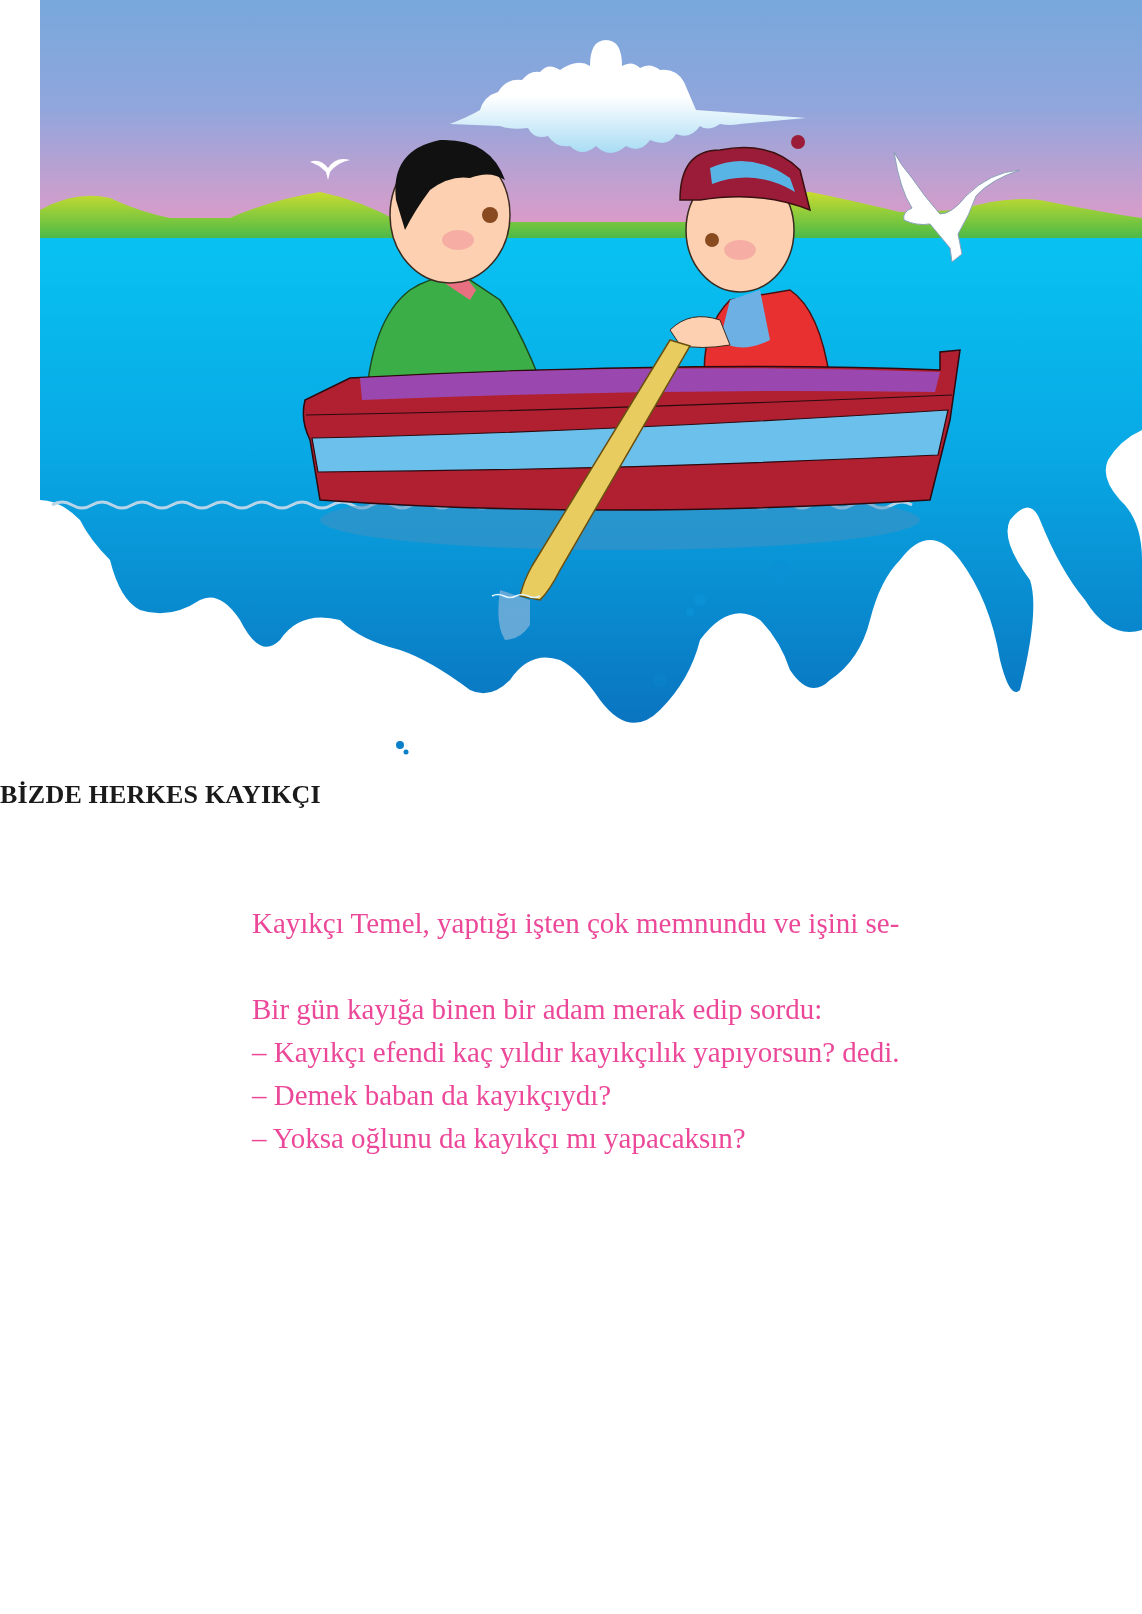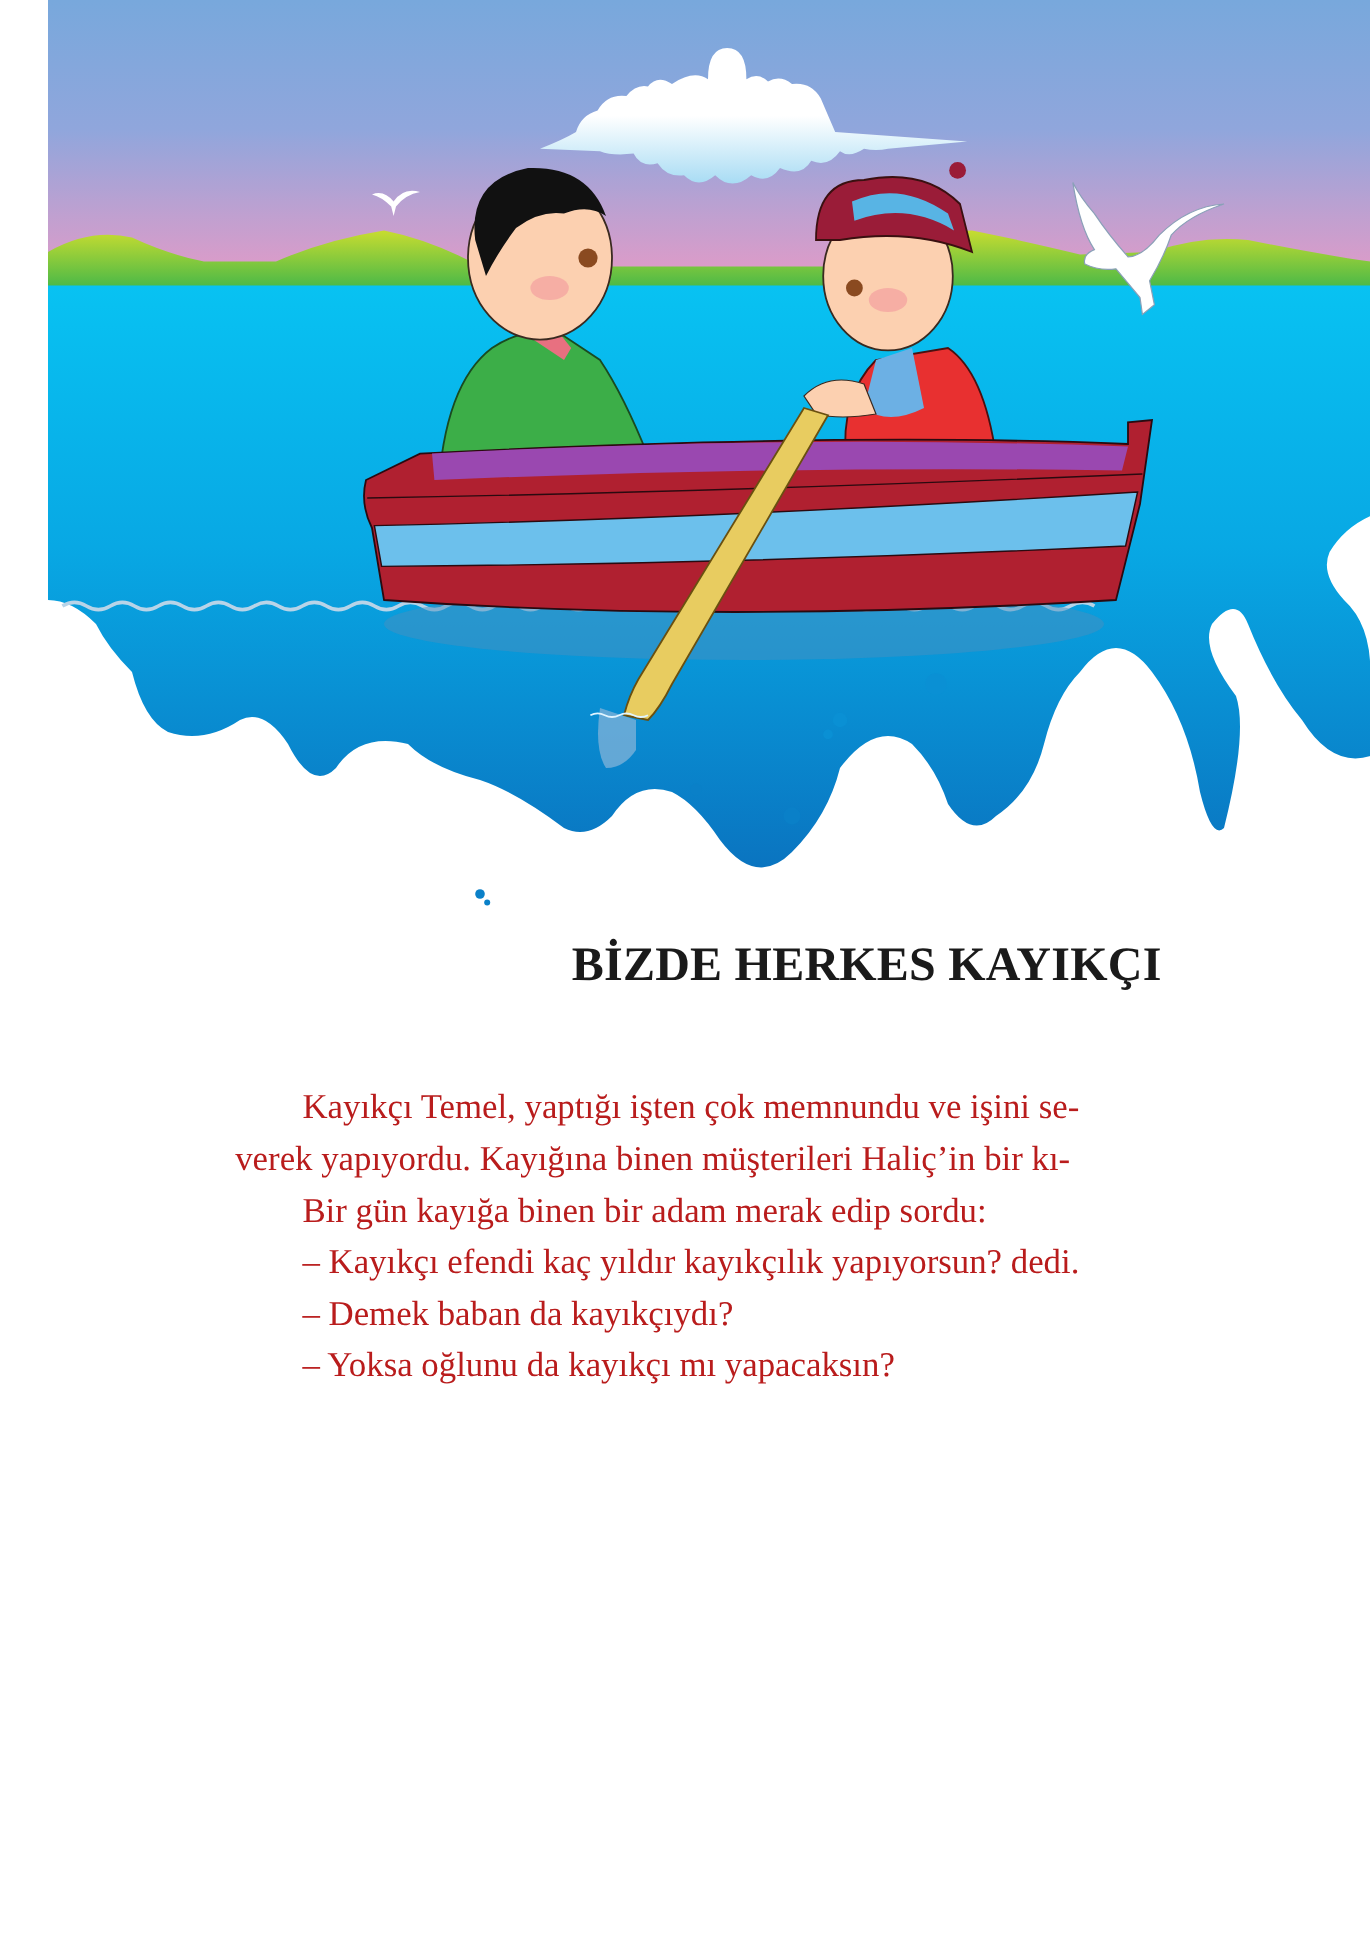--- a/index.html
+++ b/index.html
@@ -1,27 +1,27 @@
 <!DOCTYPE html>
 <html><head>
   <meta charset="utf-8">
   <style>
     html, body { margin: 0; padding: 0; background: #ffffff; }
     body { width: 1142px; height: 1614px; position: relative; overflow: hidden; }
     .illustration { position: absolute; left: 0; top: 0; width: 1142px; height: 760px; }
     .illustration svg { display: block; }
     .title {
-      position: absolute; left: 0; top: 780px; width: 968px; text-align: right;
+      position: absolute; left: 0; top: 780px; width: 968px; text-align: left;
       font-family: "Liberation Serif", "DejaVu Serif", serif; font-weight: bold;
-      font-size: 40px; color: #1a1a1a; letter-spacing: 0.2px; margin: 0;
+      font-size: 26px; color: #1a1a1a; letter-spacing: 0.2px; margin: 0;
     }
     .story {
       position: absolute; left: 196px; top: 902px; width: 770px;
       font-family: "Liberation Serif", "DejaVu Serif", serif; font-size: 29px;
-      color: #b91c1c; line-height: 43px;
+      color: #ec4899; line-height: 43px;
     }
     .story p { margin: 0; }
     .story .intro { text-indent: 56px; text-align: justify; text-align-last: left; hyphens: manual; }
     .story .line { padding-left: 56px; white-space: nowrap; }
     .story .first-line { }
   </style>
 </head>
 <body>
 
 <div class="illustration">
@@ -99,19 +99,19 @@
     <path d="M500,590 Q495,625 505,640 Q520,640 530,625 L530,600 Z" fill="#7ab0d8" opacity="0.8"></path>
     <path d="M492,596 q6,-3 12,0 t12,0 t12,0 t12,0" fill="none" stroke="#e0f4ff" stroke-width="1.5"></path>
   </svg>
 </div>
 
 <h1 class="title">BİZDE HERKES KAYIKÇI</h1>
 
 <div class="story">
   <p class="intro">
     <span>Kayıkçı Temel, yaptığı işten çok memnundu ve işini se-</span><br>
-    <span>verek yapıyordu. Kayığına binen müşterileri Haliç’in bir kı-</span><br>
+    <br>
   </p>
   <p class="line first-line">Bir gün kayığa binen bir adam merak edip sordu:</p>
   <p class="line">– Kayıkçı efendi kaç yıldır kayıkçılık yapıyorsun? dedi.</p>
   <p class="line">– Demek baban da kayıkçıydı?</p>
   <p class="line">– Yoksa oğlunu da kayıkçı mı yapacaksın?</p>
 </div>
 
 </body></html>

